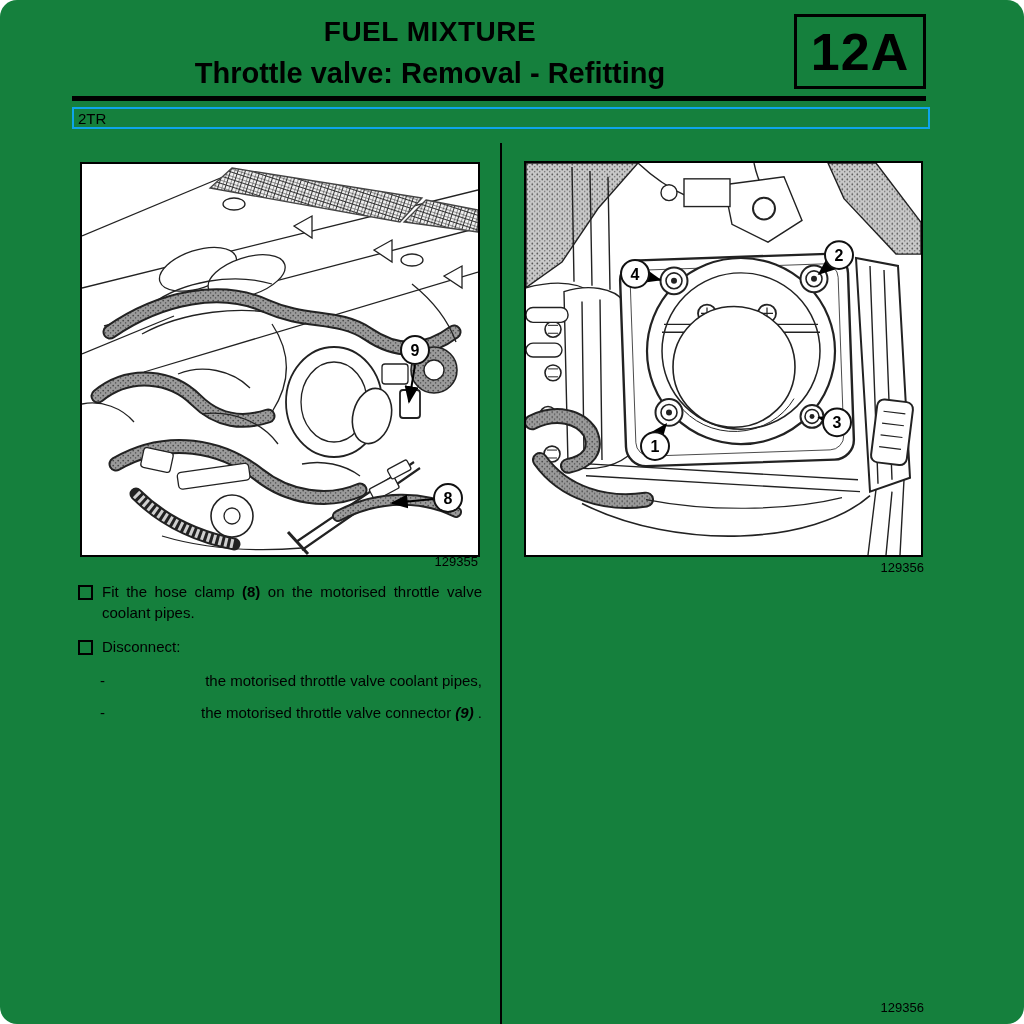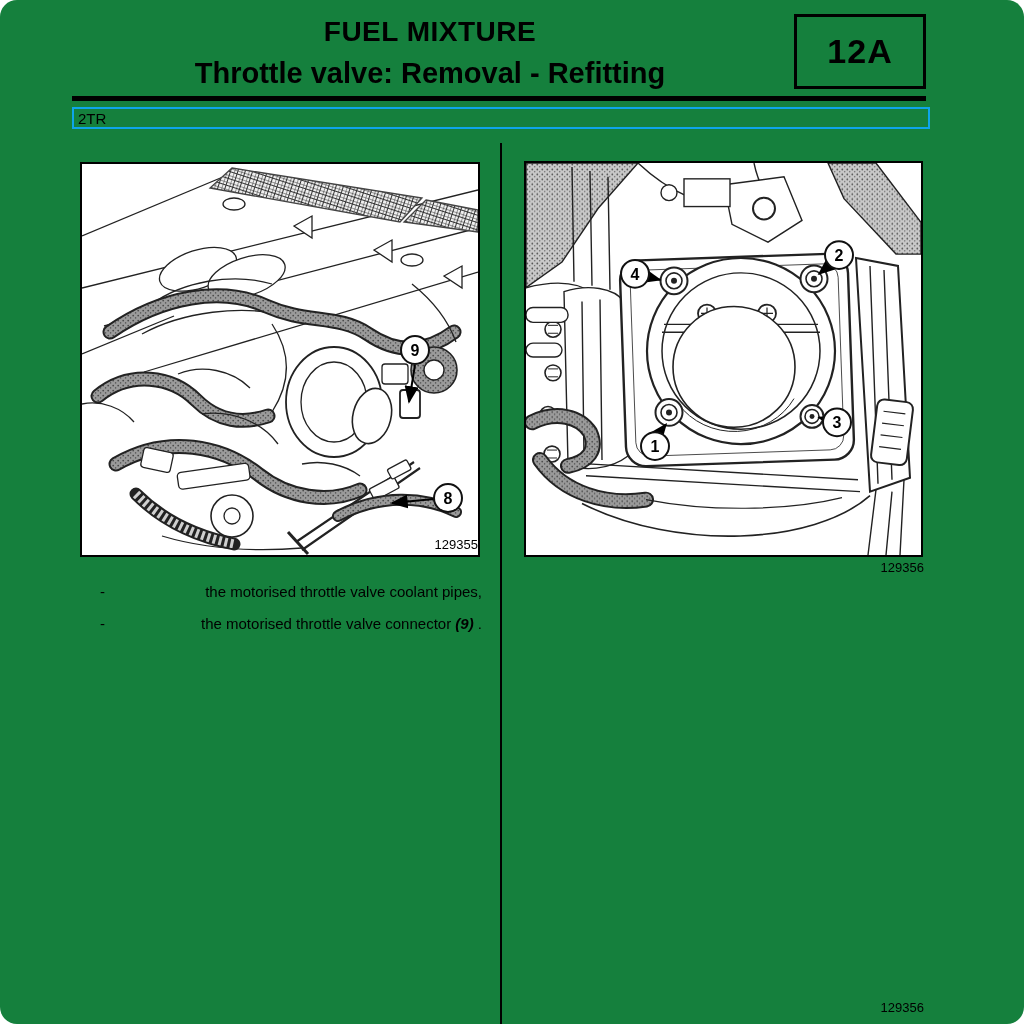--- a/index.html
+++ b/index.html
@@ -7,37 +7,37 @@
     position:relative;width:1024px;height:1024px;background:#15803d;
     font-family:"Liberation Sans","DejaVu Sans",sans-serif;color:#000;overflow:hidden;border-radius:17px;
   }
   
   .titles{position:absolute;left:72px;top:16px;width:716px;text-align:center;}
   .titles h1{margin:0;font-size:28px;font-weight:bold;letter-spacing:.5px;}
   .titles h2{margin:9px 0 0;font-size:29px;font-weight:bold;}
   .section-box{
     position:absolute;left:794px;top:14px;width:126px;height:69px;border:3px solid #000;
     display:flex;align-items:center;justify-content:center;
-    font-size:34px;font-weight:bold;letter-spacing:1px;
+    font-size:52px;font-weight:bold;letter-spacing:1px;
   }
   .rule{position:absolute;left:72px;top:96px;width:854px;height:5px;background:#000;}
   .variant-box{
     position:absolute;left:72px;top:107px;width:850px;height:18px;border:2px solid #0ea5e9;
     display:flex;align-items:center;padding-left:4px;font-size:15px;
   }
   
   .divider{position:absolute;left:500px;top:143px;width:2px;height:881px;background:#000;}
   
   figure.fig{position:absolute;margin:0;border:2px solid #000;background:#fff;}
   #fig-engine{left:80px;top:162px;width:396px;height:391px;}
   #fig-top{left:524px;top:161px;width:395px;height:392px;}
   #fig-bottom{left:524px;top:593px;width:395px;height:400px;}
   figure.fig svg{display:block;width:100%;height:100%;}
   .figcode{position:absolute;font-size:13px;text-align:right;}
-  #code-engine{left:80px;top:537px;width:398px;}
+  #code-engine{left:80px;top:554px;width:398px;}
   #code-top{left:524px;top:560px;width:400px;}
   #code-bottom{left:524px;top:1000px;width:400px;}
   
   .instructions{position:absolute;left:78px;top:581px;width:404px;font-size:15px;line-height:21px;}
   .instr{display:flex;margin:0 0 13px 0;}
   .instr .marker{flex:none;}
   .instr.bullet .marker{
     width:11px;height:11px;border:2px solid #000;margin:4px 9px 0 0;
   }
   .instr.dash{margin-left:22px;margin-bottom:11px;}
@@ -249,20 +249,28 @@
         <circle cx="129" cy="286" r="14"></circle>
         <text x="129" y="292">1</text>
       </g>
     </svg>
   </figure>
   <div class="figcode" id="code-top">129356</div>
 
   <div class="figcode" id="code-bottom">129356</div>
 
   <section class="instructions" id="instructions">
+      <div class="instr bullet">
+        <span class="marker"></span>
+        <span class="txt"><span>Fit the hose clamp </span><span class="b">(8)</span><span> on the motorised throttle valve coolant pipes.</span></span>
+      </div>
+      <div class="instr bullet">
+        <span class="marker"></span>
+        <span class="txt"><span>Disconnect:</span></span>
+      </div>
       <div class="instr dash">
         <span class="marker">-</span>
         <span class="txt"><span>the motorised throttle valve coolant pipes,</span></span>
       </div>
       <div class="instr dash">
         <span class="marker">-</span>
         <span class="txt"><span>the motorised throttle valve connector </span><span class="bi">(9)</span><span> .</span></span>
       </div>
     </section>
 

